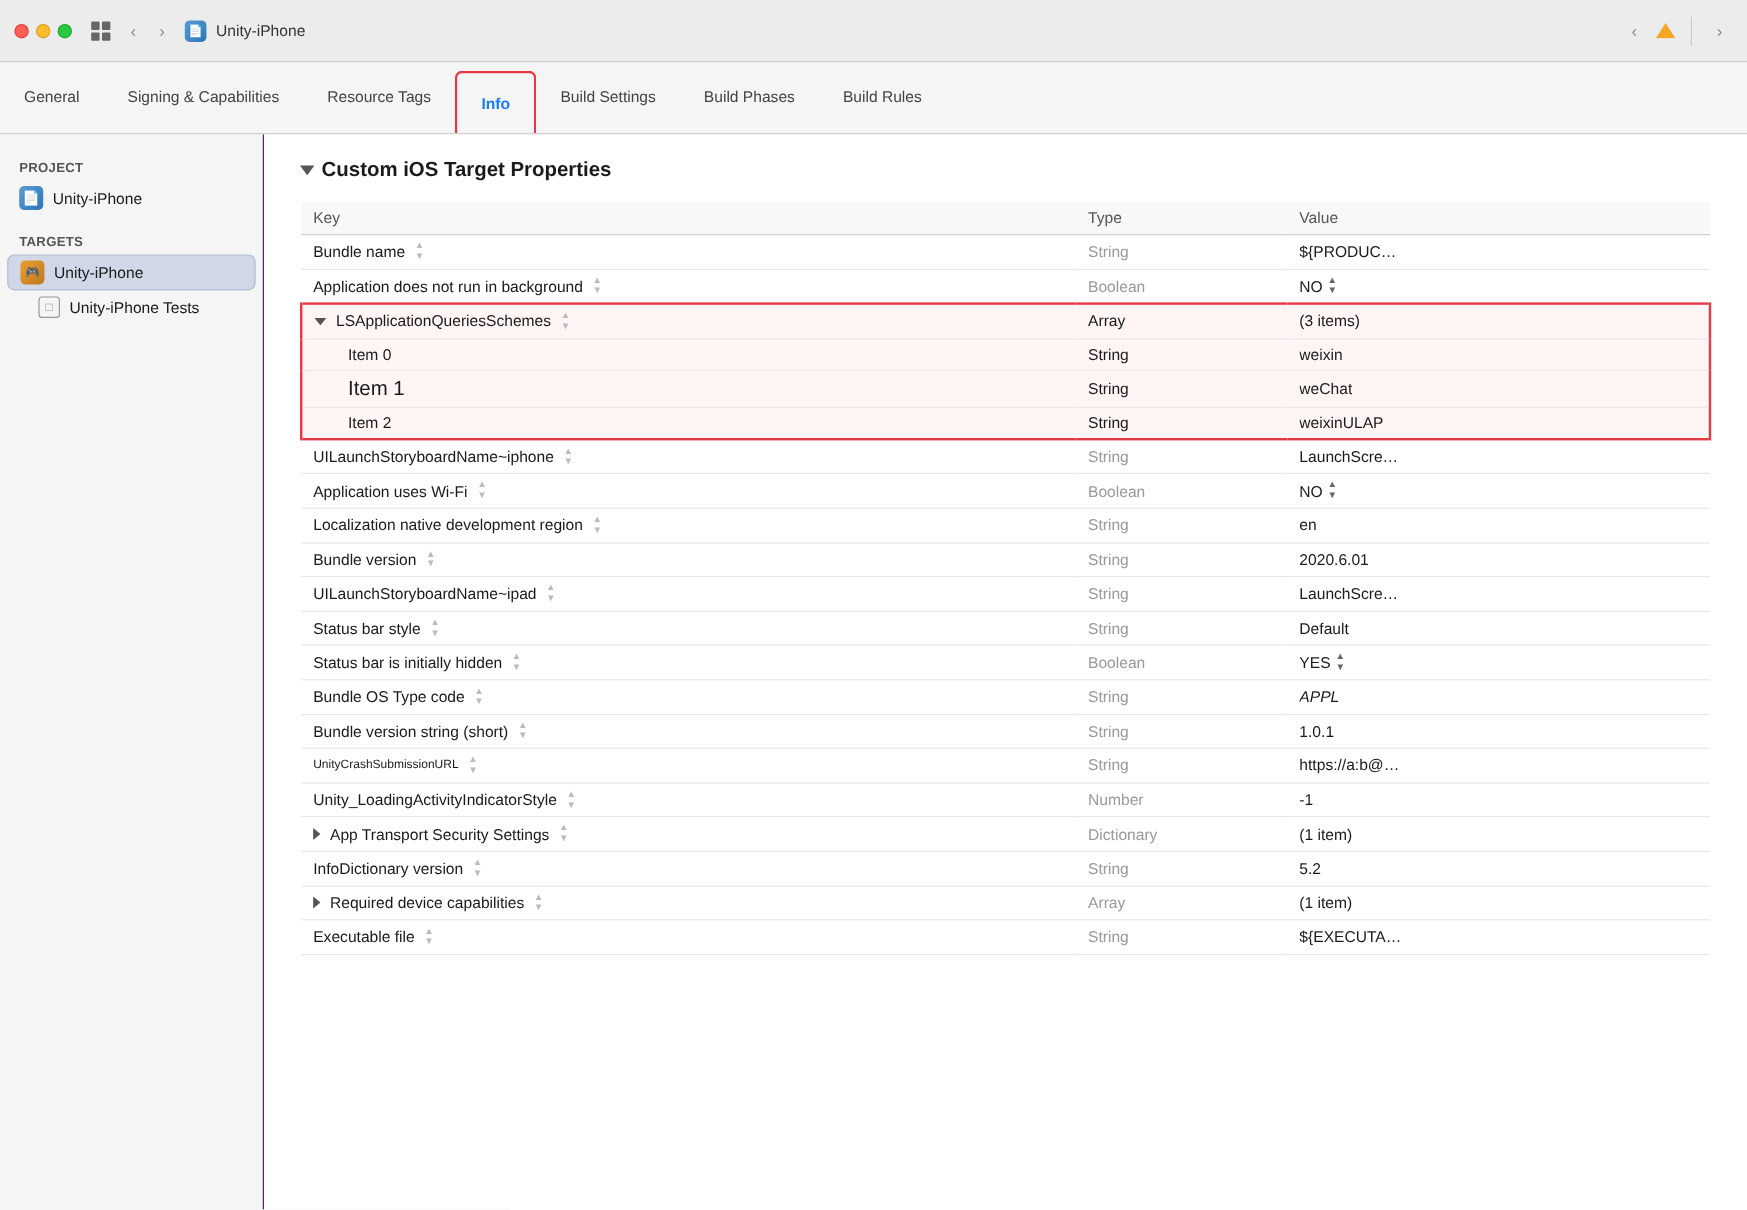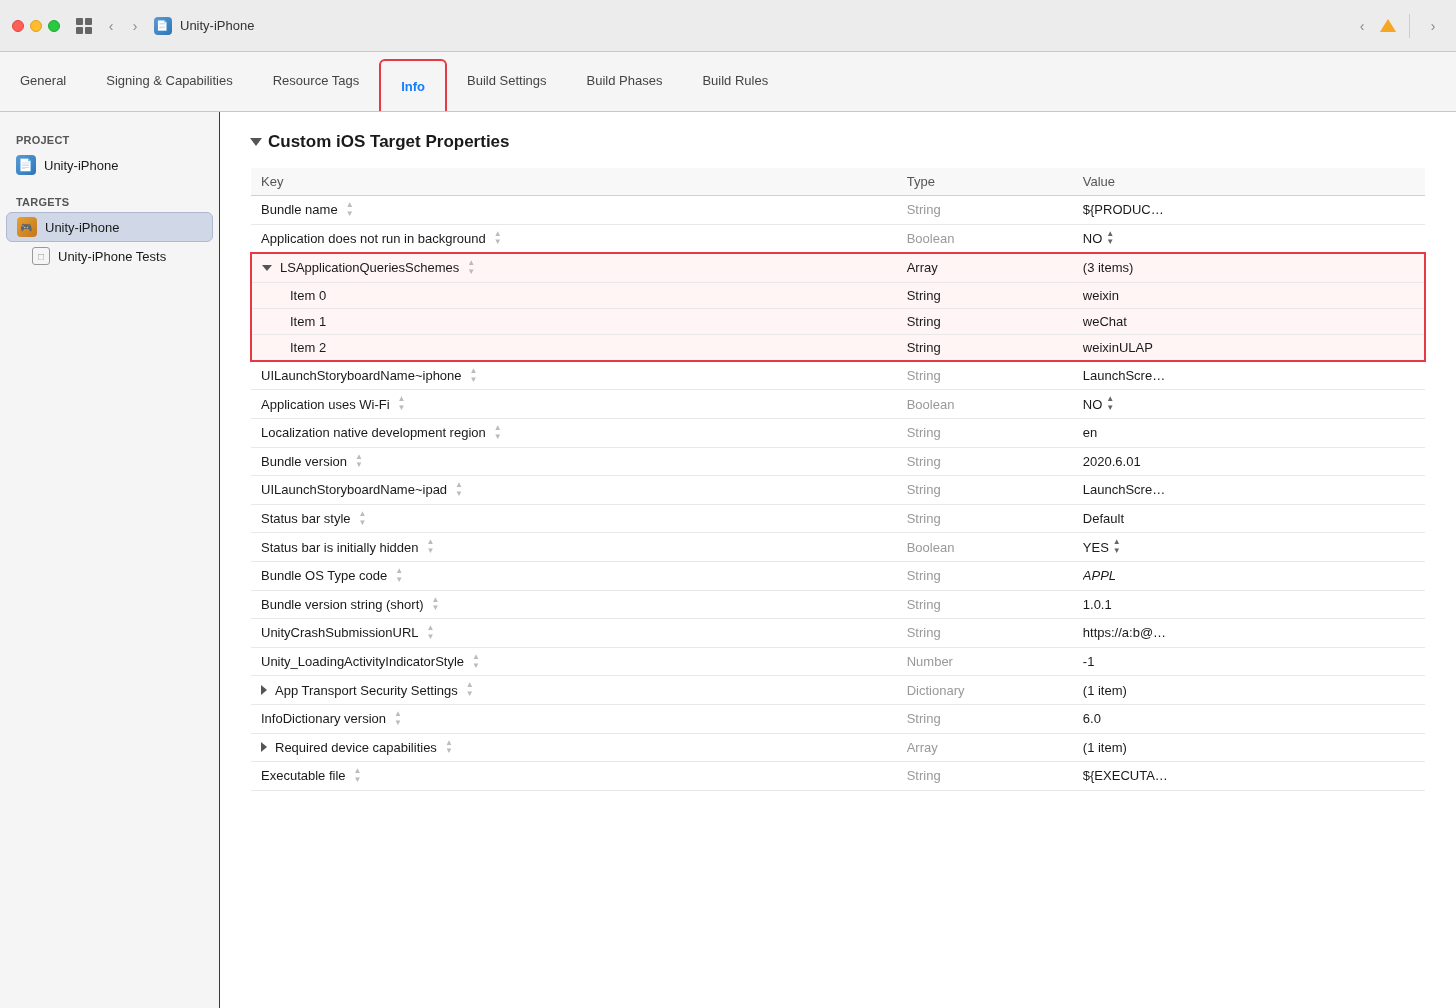--- a/index.html
+++ b/index.html
@@ -390,21 +390,21 @@
             <td style="border-right: 2.5px solid rgb(230, 57, 70);">
               <div style="display: flex; align-items: center;">
                 <span class="value-text">weixin</span>
               </div>
             </td>
           </tr>
           <tr style="background: rgb(255, 245, 245);">
             <td style="border-left: 2.5px solid rgb(230, 57, 70);">
               <div class="key-cell">
                 <span style="display: inline-block; width: 24px;"></span>
-                <span style="font-size: 13px;">Item 1</span>
+                <span style="font-size: 17px;">Item 1</span>
               </div>
             </td>
             <td style="color: rgb(26, 26, 26);">String</td>
             <td style="border-right: 2.5px solid rgb(230, 57, 70);">
               <div style="display: flex; align-items: center;">
                 <span class="value-text">weChat</span>
               </div>
             </td>
           </tr>
           <tr style="background: rgb(255, 245, 245); border-bottom: 2.5px solid rgb(230, 57, 70) !important;">
@@ -545,21 +545,21 @@
             <td style="color: rgb(153, 153, 153);">String</td>
             <td>
               <div style="display: flex; align-items: center;">
                 <span class="value-text">1.0.1</span>
               </div>
             </td>
           </tr>
           <tr>
             <td>
               <div class="key-cell">
-                <span style="font-size: 13px;">UnityCrashSubmissionURL</span>
+                <span style="font-size: 10px;">UnityCrashSubmissionURL</span>
                 <span class="sort-arrows" style="color: rgb(187, 187, 187); font-size: 8px; margin-left: 4px; cursor: pointer; line-height: 1.1; vertical-align: middle;">▲<br>▼</span>
               </div>
             </td>
             <td style="color: rgb(153, 153, 153);">String</td>
             <td>
               <div style="display: flex; align-items: center;">
                 <span class="value-text">https://a:b@…</span>
               </div>
             </td>
           </tr>
@@ -595,21 +595,21 @@
           <tr>
             <td>
               <div class="key-cell">
                 <span style="font-size: 13px;">InfoDictionary version</span>
                 <span class="sort-arrows" style="color: rgb(187, 187, 187); font-size: 8px; margin-left: 4px; cursor: pointer; line-height: 1.1; vertical-align: middle;">▲<br>▼</span>
               </div>
             </td>
             <td style="color: rgb(153, 153, 153);">String</td>
             <td>
               <div style="display: flex; align-items: center;">
-                <span class="value-text">6.0</span>
+                <span class="value-text">5.2</span>
               </div>
             </td>
           </tr>
           <tr>
             <td>
               <div class="key-cell">
                 <span style="display: inline-block; width: 0px; height: 0px; border-top: 5px solid transparent; border-bottom: 5px solid transparent; border-left: 6px solid rgb(85, 85, 85); margin-right: 4px; cursor: pointer;"></span>
                 <span style="font-size: 13px;">Required device capabilities</span>
                 <span class="sort-arrows" style="color: rgb(187, 187, 187); font-size: 8px; margin-left: 4px; cursor: pointer; line-height: 1.1; vertical-align: middle;">▲<br>▼</span>
               </div>

